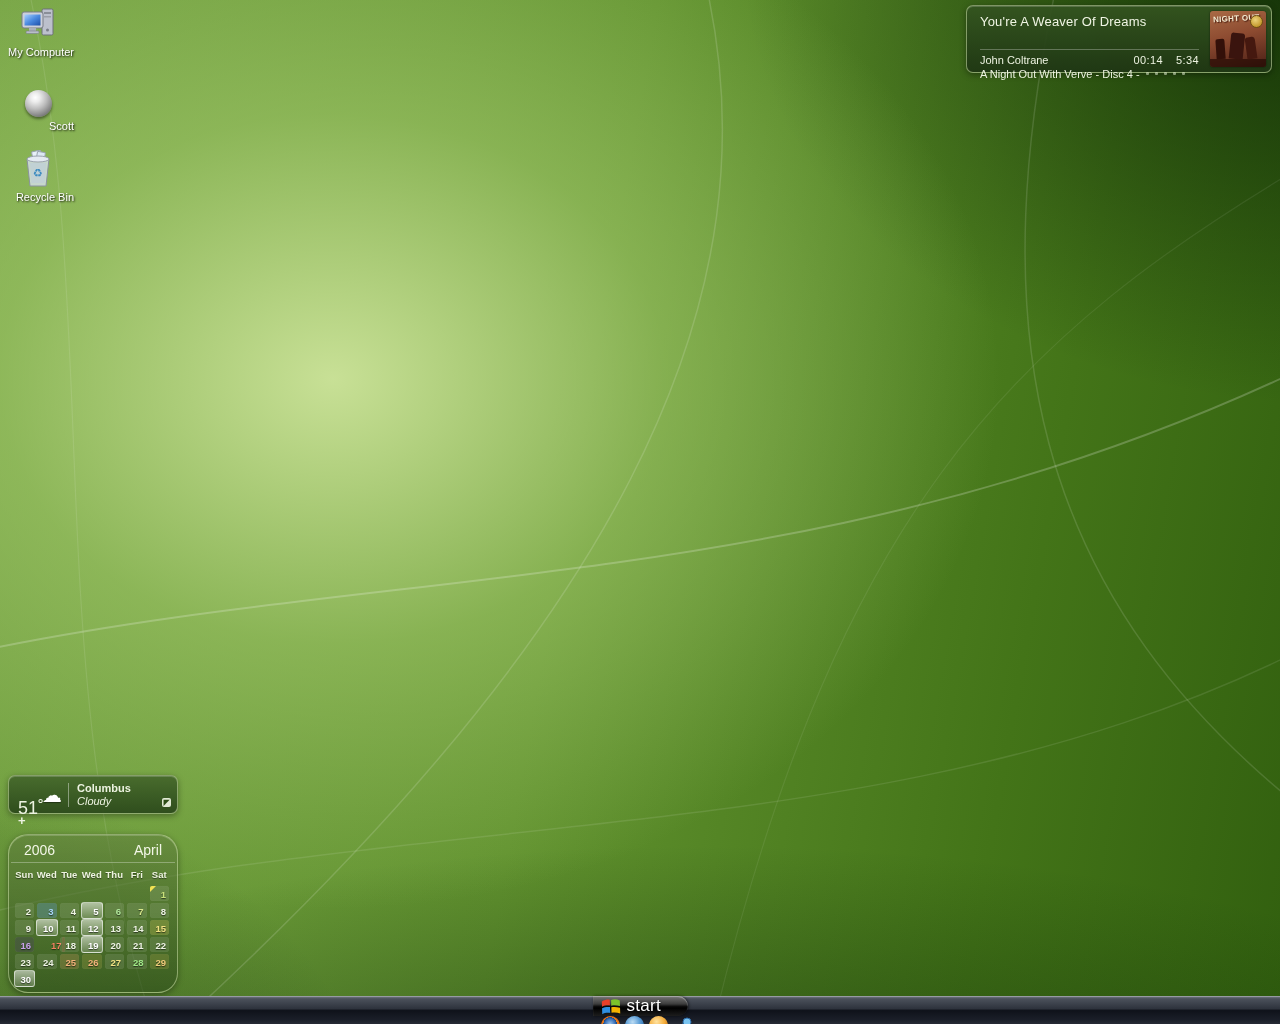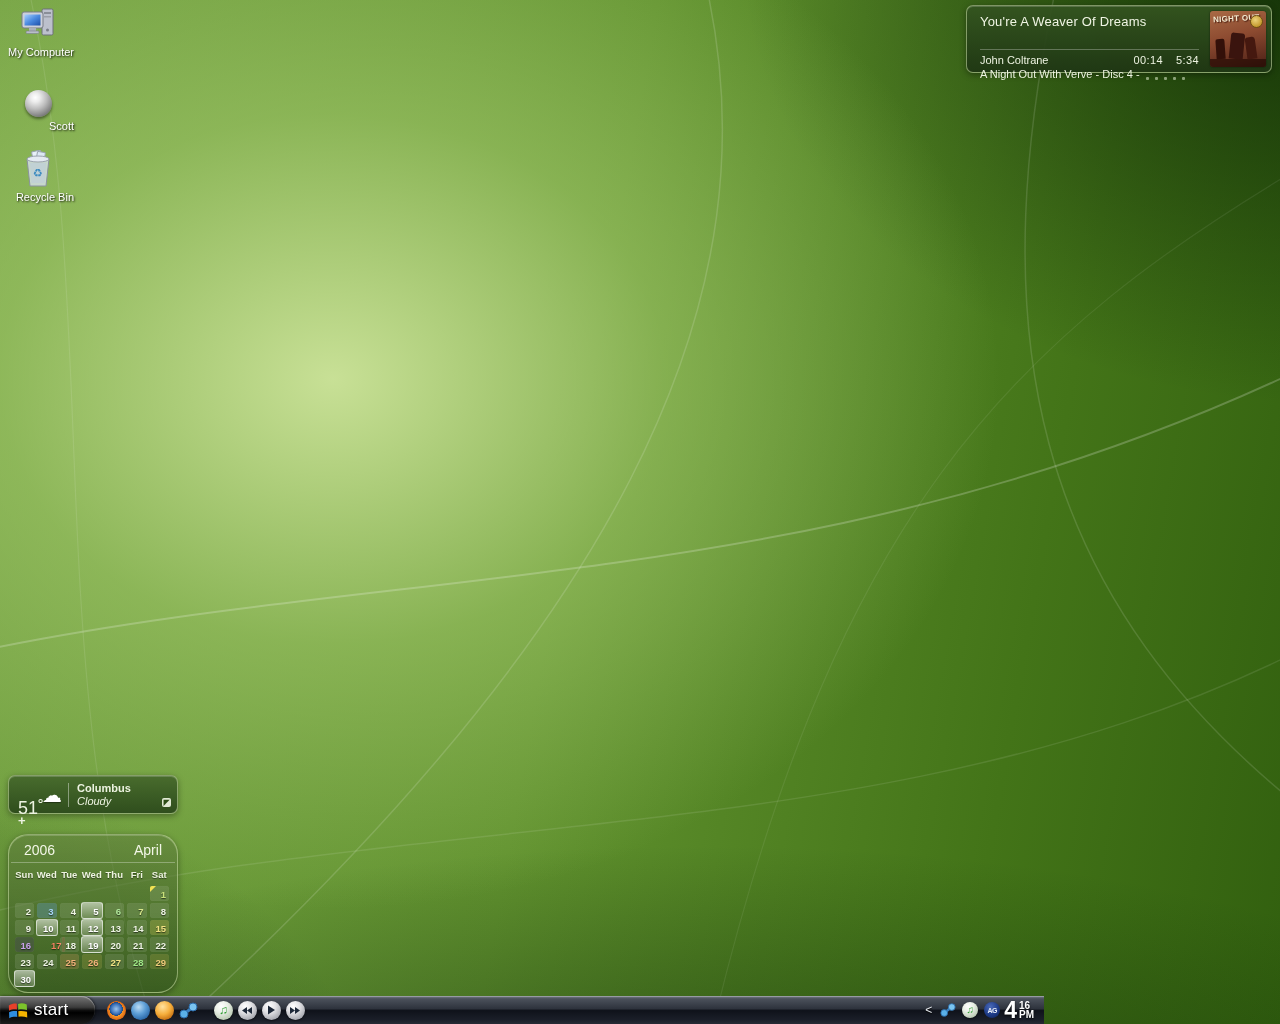--- a/index.html
+++ b/index.html
@@ -26,21 +26,21 @@
   .widget{position:absolute;border:1px solid rgba(205,225,170,.55);border-radius:7px;
     box-shadow:0 2px 6px rgba(0,0,0,.35), inset 0 1px 0 rgba(255,255,255,.18);
     color:#edf3e1;}
 
   
   .music{right:8px;top:5px;width:304px;height:66px;
     background:linear-gradient(180deg,rgba(52,84,32,.94),rgba(31,54,20,.94));}
   .mw-text{position:absolute;left:0;top:0;right:72px;bottom:0;padding:5px 0 5px 13px;}
   .mw-title{font-size:13px;letter-spacing:.2px;padding:3px 0 20px;color:#f0f5e4;
     border-bottom:1px solid rgba(255,255,255,.28);white-space:nowrap;}
-  .mw-row{display:flex;align-items:flex-end;font-size:11px;margin-top:4px;white-space:nowrap;}
+  .mw-row{display:flex;align-items:flex-start;font-size:11px;margin-top:4px;white-space:nowrap;}
   .mw-row .grow{flex:1;}
   .mw-times{font-size:11px;letter-spacing:.4px;}
   .mw-times .gap{display:inline-block;width:13px;}
   .dots{display:flex;gap:6px;justify-content:center;margin:4px 14px 0 0;}
   .dots i{width:3px;height:3px;border-radius:1px;background:rgba(225,238,210,.55);}
   .albumart{position:absolute;right:5px;top:5px;width:56px;height:56px;border-radius:3px;overflow:hidden;
     background:linear-gradient(165deg,#a96a45 0%,#8c4a30 45%,#5d2b1d 85%,#3f1d13 100%);
     box-shadow:0 0 2px rgba(0,0,0,.6);}
   .albumart .txt{position:absolute;left:3px;top:3px;font-size:8px;font-weight:bold;color:#f3ead0;
     letter-spacing:.3px;transform:rotate(-3deg);text-shadow:1px 1px 1px rgba(60,20,10,.9);}
@@ -91,23 +91,23 @@
   .tint-brown{background:rgba(130,85,45,.40);margin-left:26px;}
   .tint-tan{background:rgba(190,150,90,.30);justify-content:flex-end;}
   .tint-olive{background:rgba(160,160,70,.30);}
   .c-blue{color:#a9d9f8;} .c-green{color:#b2e89c;} .c-yellowgreen{color:#d9e88c;}
   .c-yellow{color:#f1e284;} .c-purple{color:#c9a2e9;} .c-red{color:#f08361;}
   .c-orange{color:#f2b27a;} .c-amber{color:#f0cc7a;} .c-lime{color:#c8e07a;} .c-lime2{color:#9fe987;}
   .day .corner{position:absolute;left:0;top:0;width:0;height:0;
     border-top:6px solid #f2e252;border-right:6px solid transparent;border-radius:2px 0 0 0;}
 
   
-  .taskbar{position:absolute;left:0;bottom:0;width:1044px;height:28px;
+  .taskbar{position:absolute;left:0;bottom:0;width:1280px;height:28px;
     background:linear-gradient(180deg,#7d838d 0%,#4b515b 10%,#2e333d 45%,#0f121a 52%,#1b1f29 86%,#272b35 100%);
-    display:flex;align-items:center;box-shadow:inset 0 1px 0 rgba(255,255,255,.25);}
+    display:flex;align-items:center;box-shadow:inset 0 1px 0 rgba(255,255,255,.25);flex-direction:column;}
   .startbtn{height:28px;width:95px;border-radius:0 14px 14px 0;cursor:pointer;
     background:linear-gradient(180deg,#777 0%,#3c3c3c 40%,#0c0c0c 52%,#000 60%,#1d1d1d 100%);
     box-shadow:inset 0 1px 1px rgba(255,255,255,.4),1px 0 3px rgba(0,0,0,.55);
     display:flex;align-items:center;gap:6px;padding-left:8px;box-sizing:border-box;}
   .startbtn .stext{color:#fff;font-size:17px;letter-spacing:.3px;text-shadow:0 1px 2px rgba(0,0,0,.8);}
   .ql{display:flex;align-items:center;gap:5px;margin-left:12px;}
   .media{display:flex;align-items:center;gap:5px;margin-left:16px;}
   .tbicon{width:19px;height:19px;border-radius:50%;cursor:pointer;position:relative;flex:0 0 auto;}
   .i-firefox{background:radial-gradient(circle at 48% 42%,#9cc4ec 0%,#3a70b8 34%,#1d4a86 45%,rgba(0,0,0,0) 46%),
     radial-gradient(circle at 50% 50%,#ffd27a 0%,#f59225 45%,#d95f10 75%,#a33c08 100%);}

